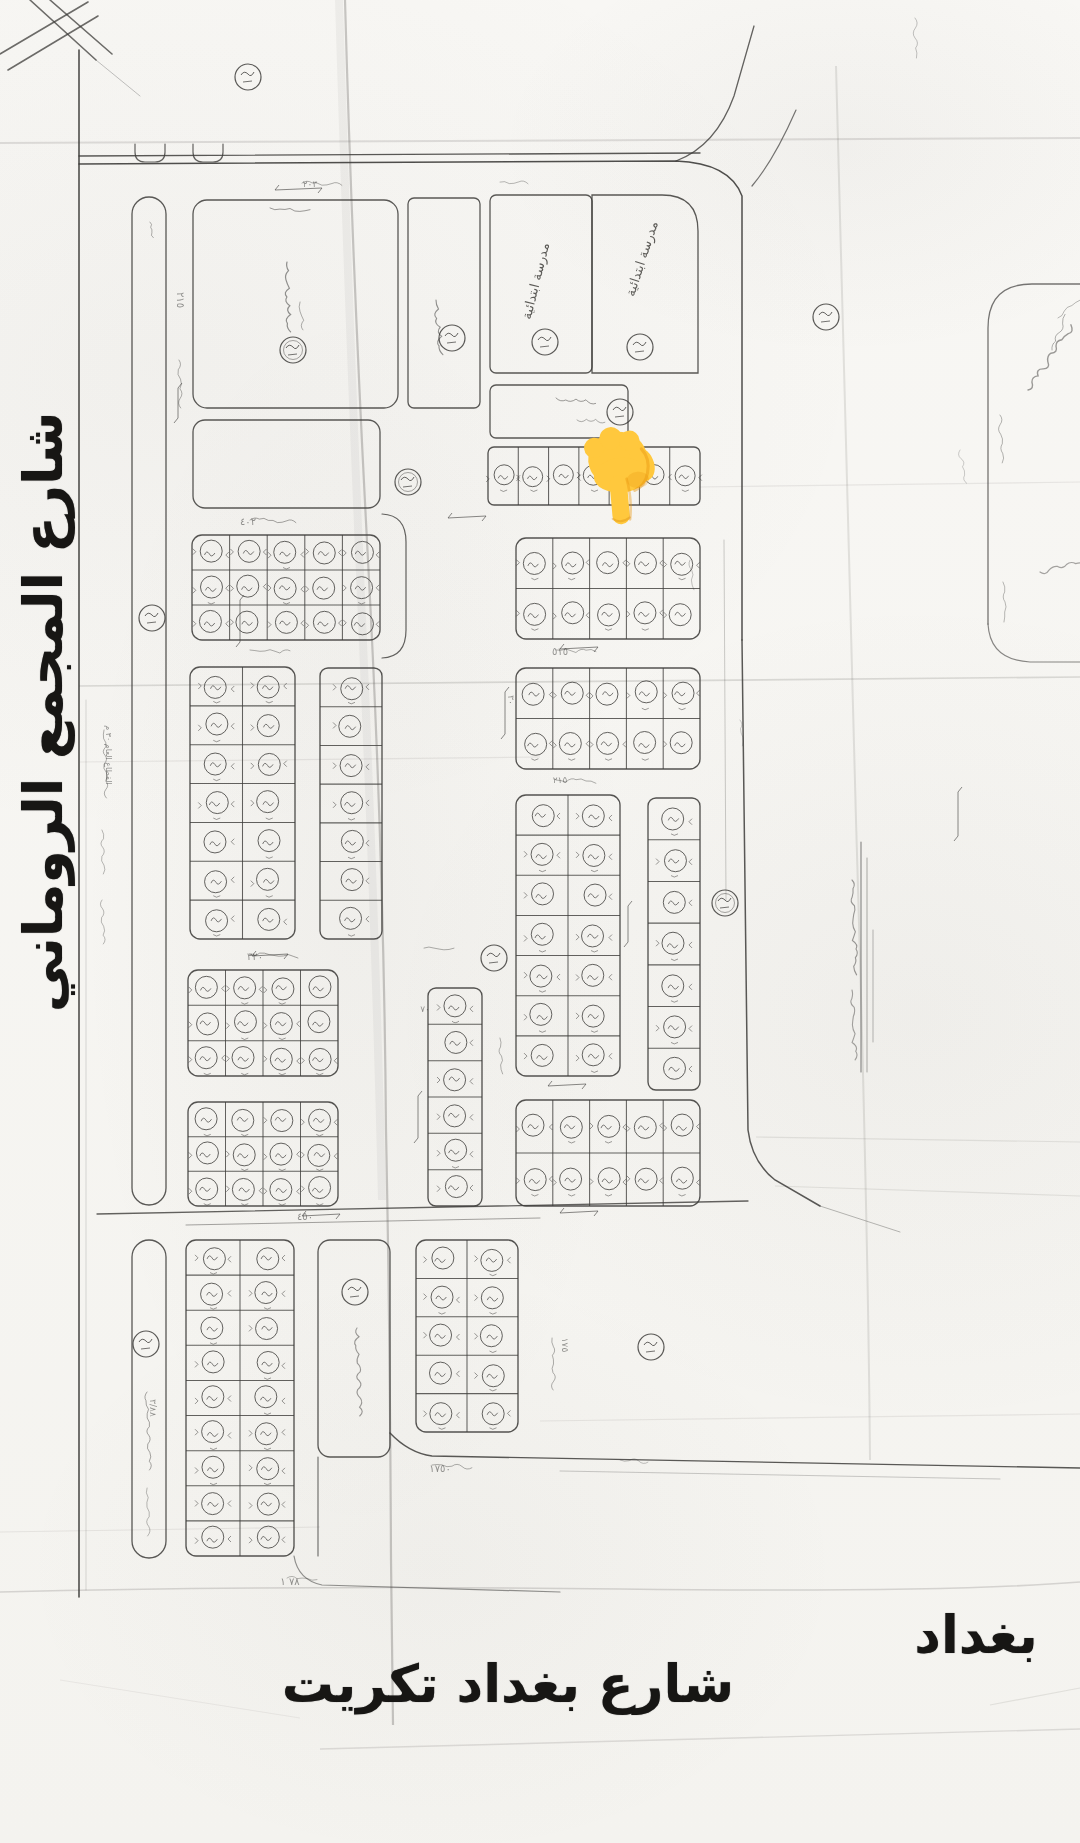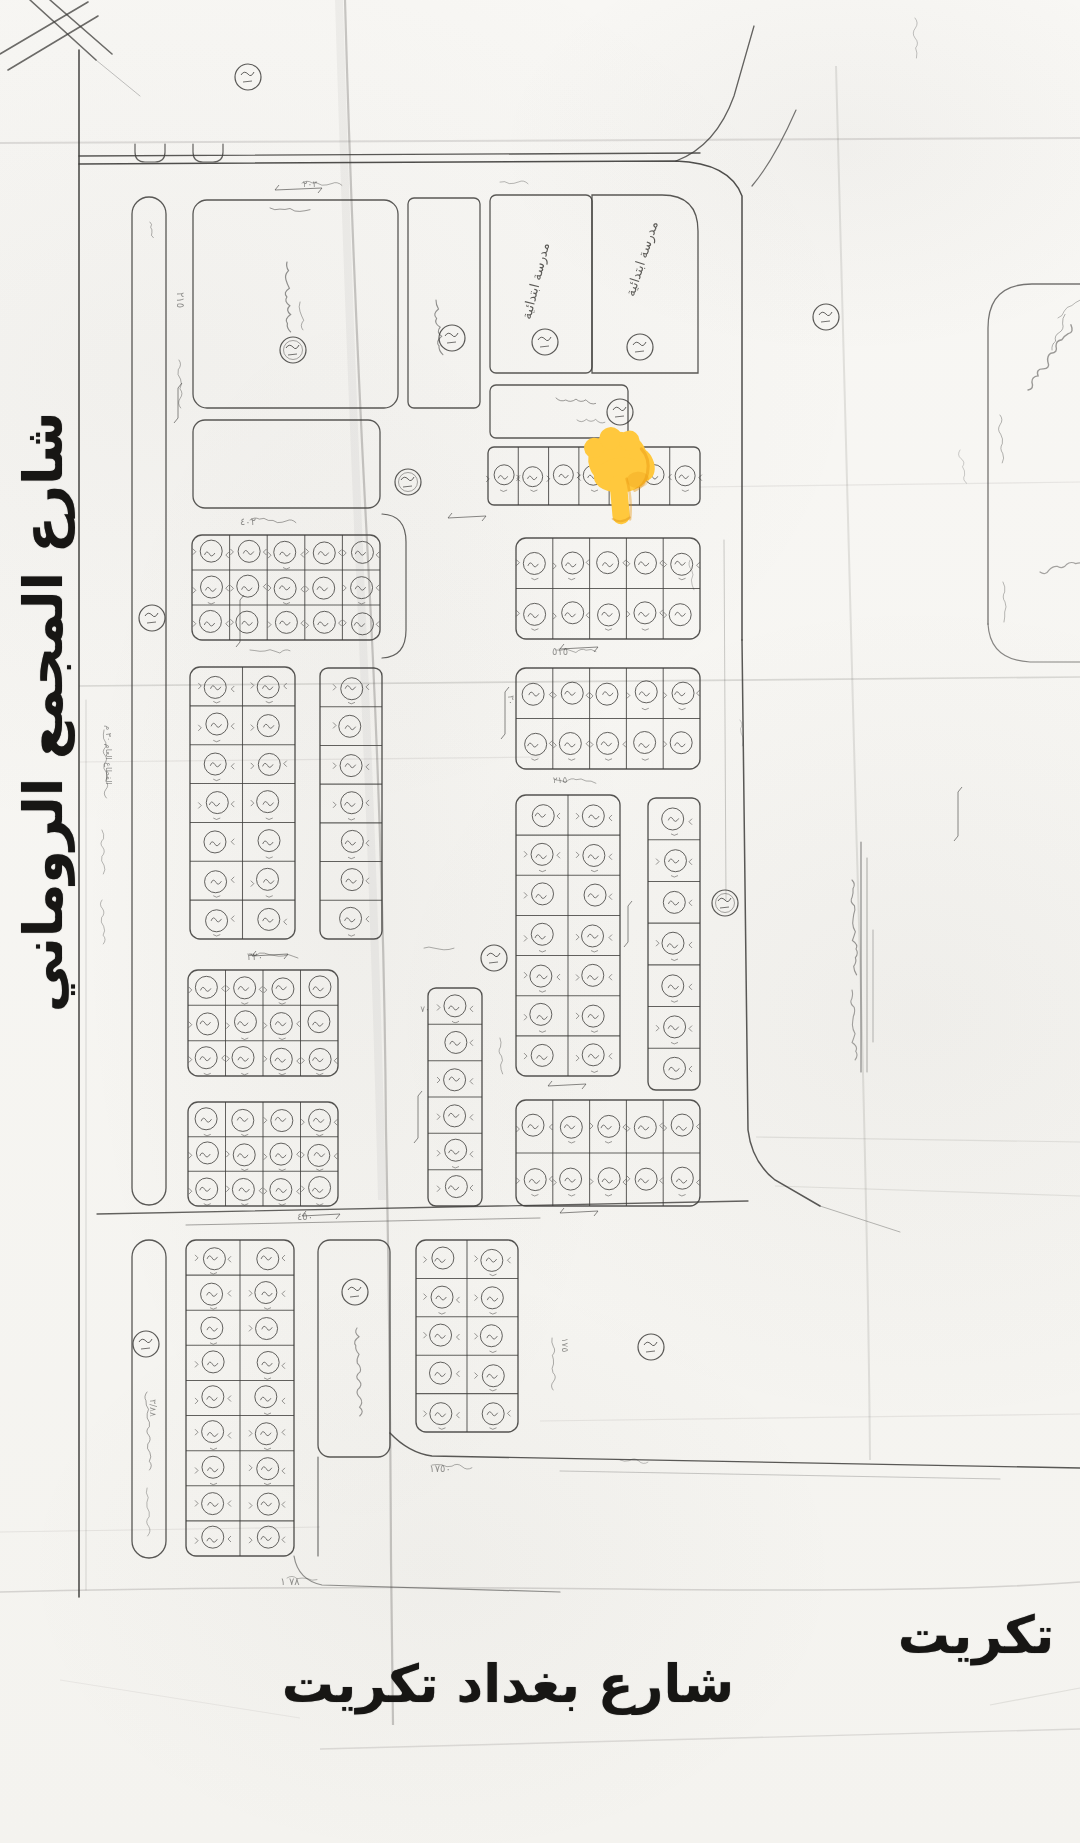--- a/index.html
+++ b/index.html
@@ -1018,21 +1018,21 @@
       <text transform="translate(106 755) rotate(90)" font-size="8" text-anchor="middle" fill="#3d3c3a" fill-opacity="0.55" font-family="&quot;DejaVu Sans&quot;,sans-serif">القطاع العام ٣٠ م</text>
       <text transform="translate(310 187) rotate(0)" font-size="9" text-anchor="middle" fill="#3d3c3a" fill-opacity="0.55" font-family="&quot;DejaVu Sans&quot;,sans-serif">٢٠٣</text>
       <text transform="translate(425 1012) rotate(0)" font-size="9" text-anchor="middle" fill="#3d3c3a" fill-opacity="0.55" font-family="&quot;DejaVu Sans&quot;,sans-serif">٧٠</text>
       <text transform="translate(508 700) rotate(90)" font-size="9" text-anchor="middle" fill="#3d3c3a" fill-opacity="0.55" font-family="&quot;DejaVu Sans&quot;,sans-serif">٣٠</text>
       <text transform="translate(540 282) rotate(-76)" font-size="13" text-anchor="middle" fill="#35332f" fill-opacity="0.8" font-family="&quot;DejaVu Sans&quot;,sans-serif">مدرسة ابتدائية</text>
       <text transform="translate(646 260) rotate(-72)" font-size="13" text-anchor="middle" fill="#35332f" fill-opacity="0.8" font-family="&quot;DejaVu Sans&quot;,sans-serif">مدرسة ابتدائية</text>
     </svg>
 
   <div class="lbl side" dir="rtl">شارع المجمع الروماني</div>
   <div class="lbl bottom" dir="rtl">شارع بغداد تكريت</div>
-  <div class="lbl corner" dir="rtl">تكريت</div>
+  <div class="lbl corner" dir="rtl">بغداد</div>
 
   <svg class="hand" viewBox="0 0 76 112">
     <g transform="rotate(-5 38 56)">
       <ellipse cx="34" cy="42" rx="29" ry="27" style="fill:var(--hand)"></ellipse>
       <circle cx="12" cy="29" r="10" style="fill:var(--hand)"></circle>
       <circle cx="29" cy="21" r="11" style="fill:var(--hand)"></circle>
       <circle cx="47" cy="25" r="10" style="fill:var(--hand)"></circle>
       <ellipse cx="57" cy="49" rx="12" ry="17" transform="rotate(-18 57 49)" style="fill:var(--hand)"></ellipse>
       <ellipse cx="36" cy="58" rx="27" ry="17" style="fill:var(--hand)"></ellipse>
       <rect x="24" y="58" width="17" height="48" rx="8.5" style="fill:var(--hand)"></rect>

